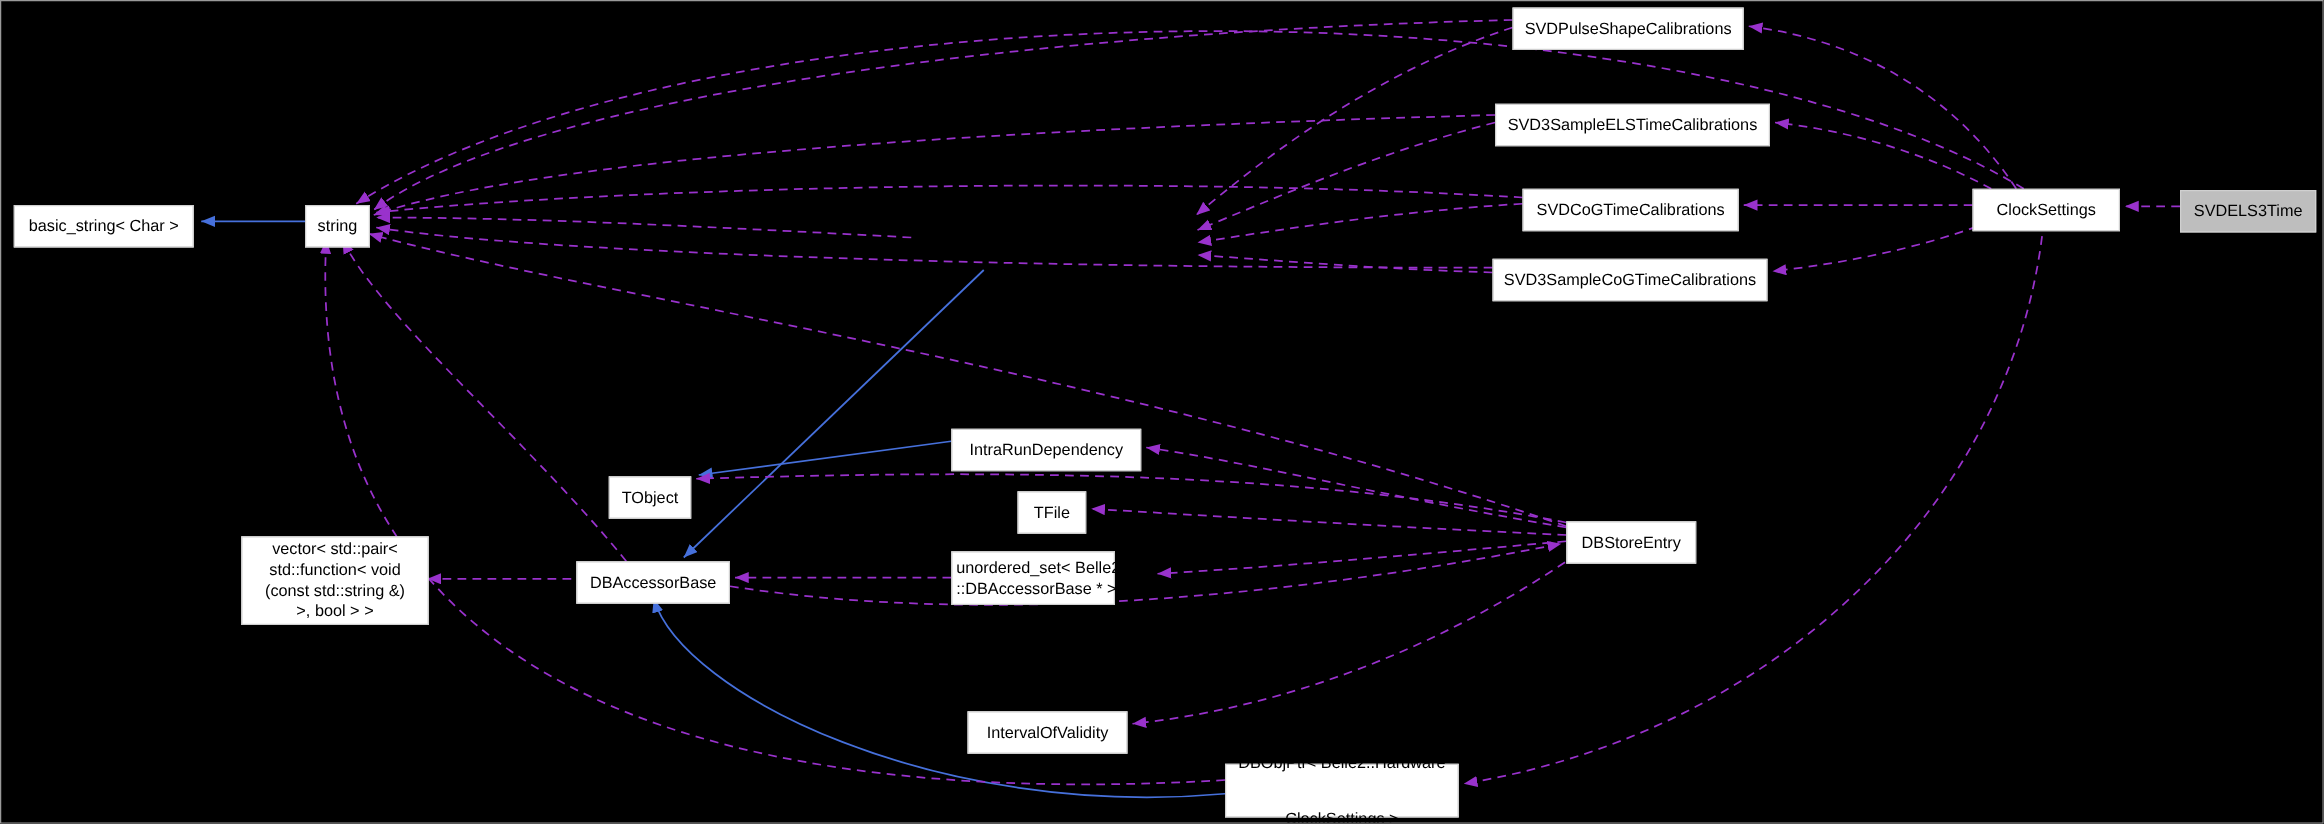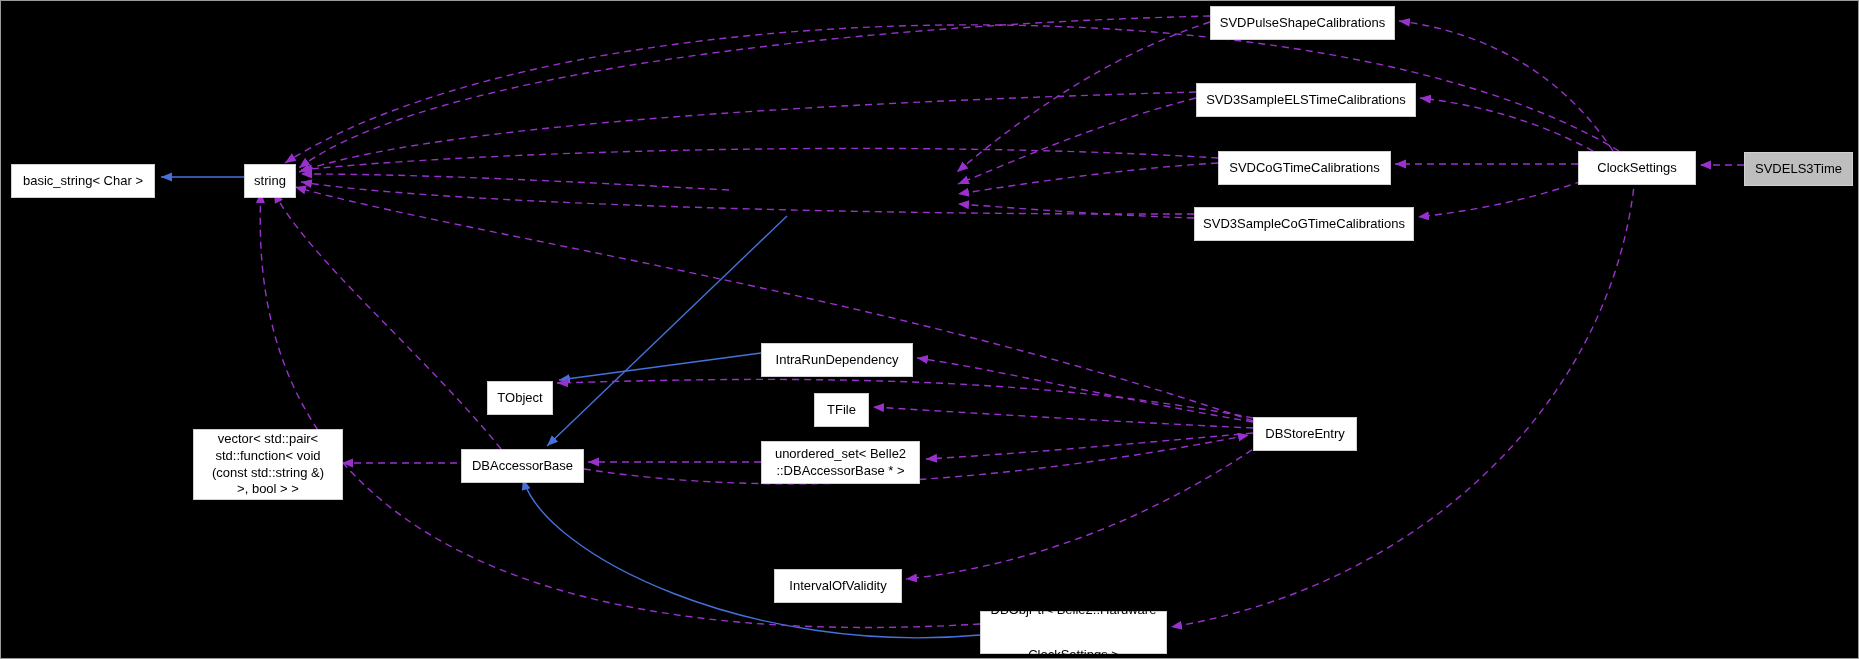--- a/index.html
+++ b/index.html
@@ -135,21 +135,21 @@
     <span>DBAccessorBase</span>
   </div>
 
   <div class="node" style="left:192px; top:428px; width:150px; height:71px;">
     <span>vector&lt; std::pair&lt;</span>
     <span>std::function&lt; void</span>
     <span>(const std::string &amp;)</span>
     <span>&gt;, bool &gt; &gt;</span>
   </div>
 
-  <div class="node" style="left:760px; top:440px; width:159px; height:43px;">
+  <div class="node" style="left:760px; top:440px; width:131px; height:43px;">
     <span>unordered_set&lt; Belle2</span>
     <span>::DBAccessorBase * &gt;</span>
   </div>
 
   <div class="node" style="left:773px; top:568px; width:128px; height:26px;">
     <span>IntervalOfValidity</span>
   </div>
 
   <div class="node" style="left:979px; top:610px; width:187px; height:43px;gap:28px;">
     <span>DBObjPtr&lt; Belle2::Hardware</span>

